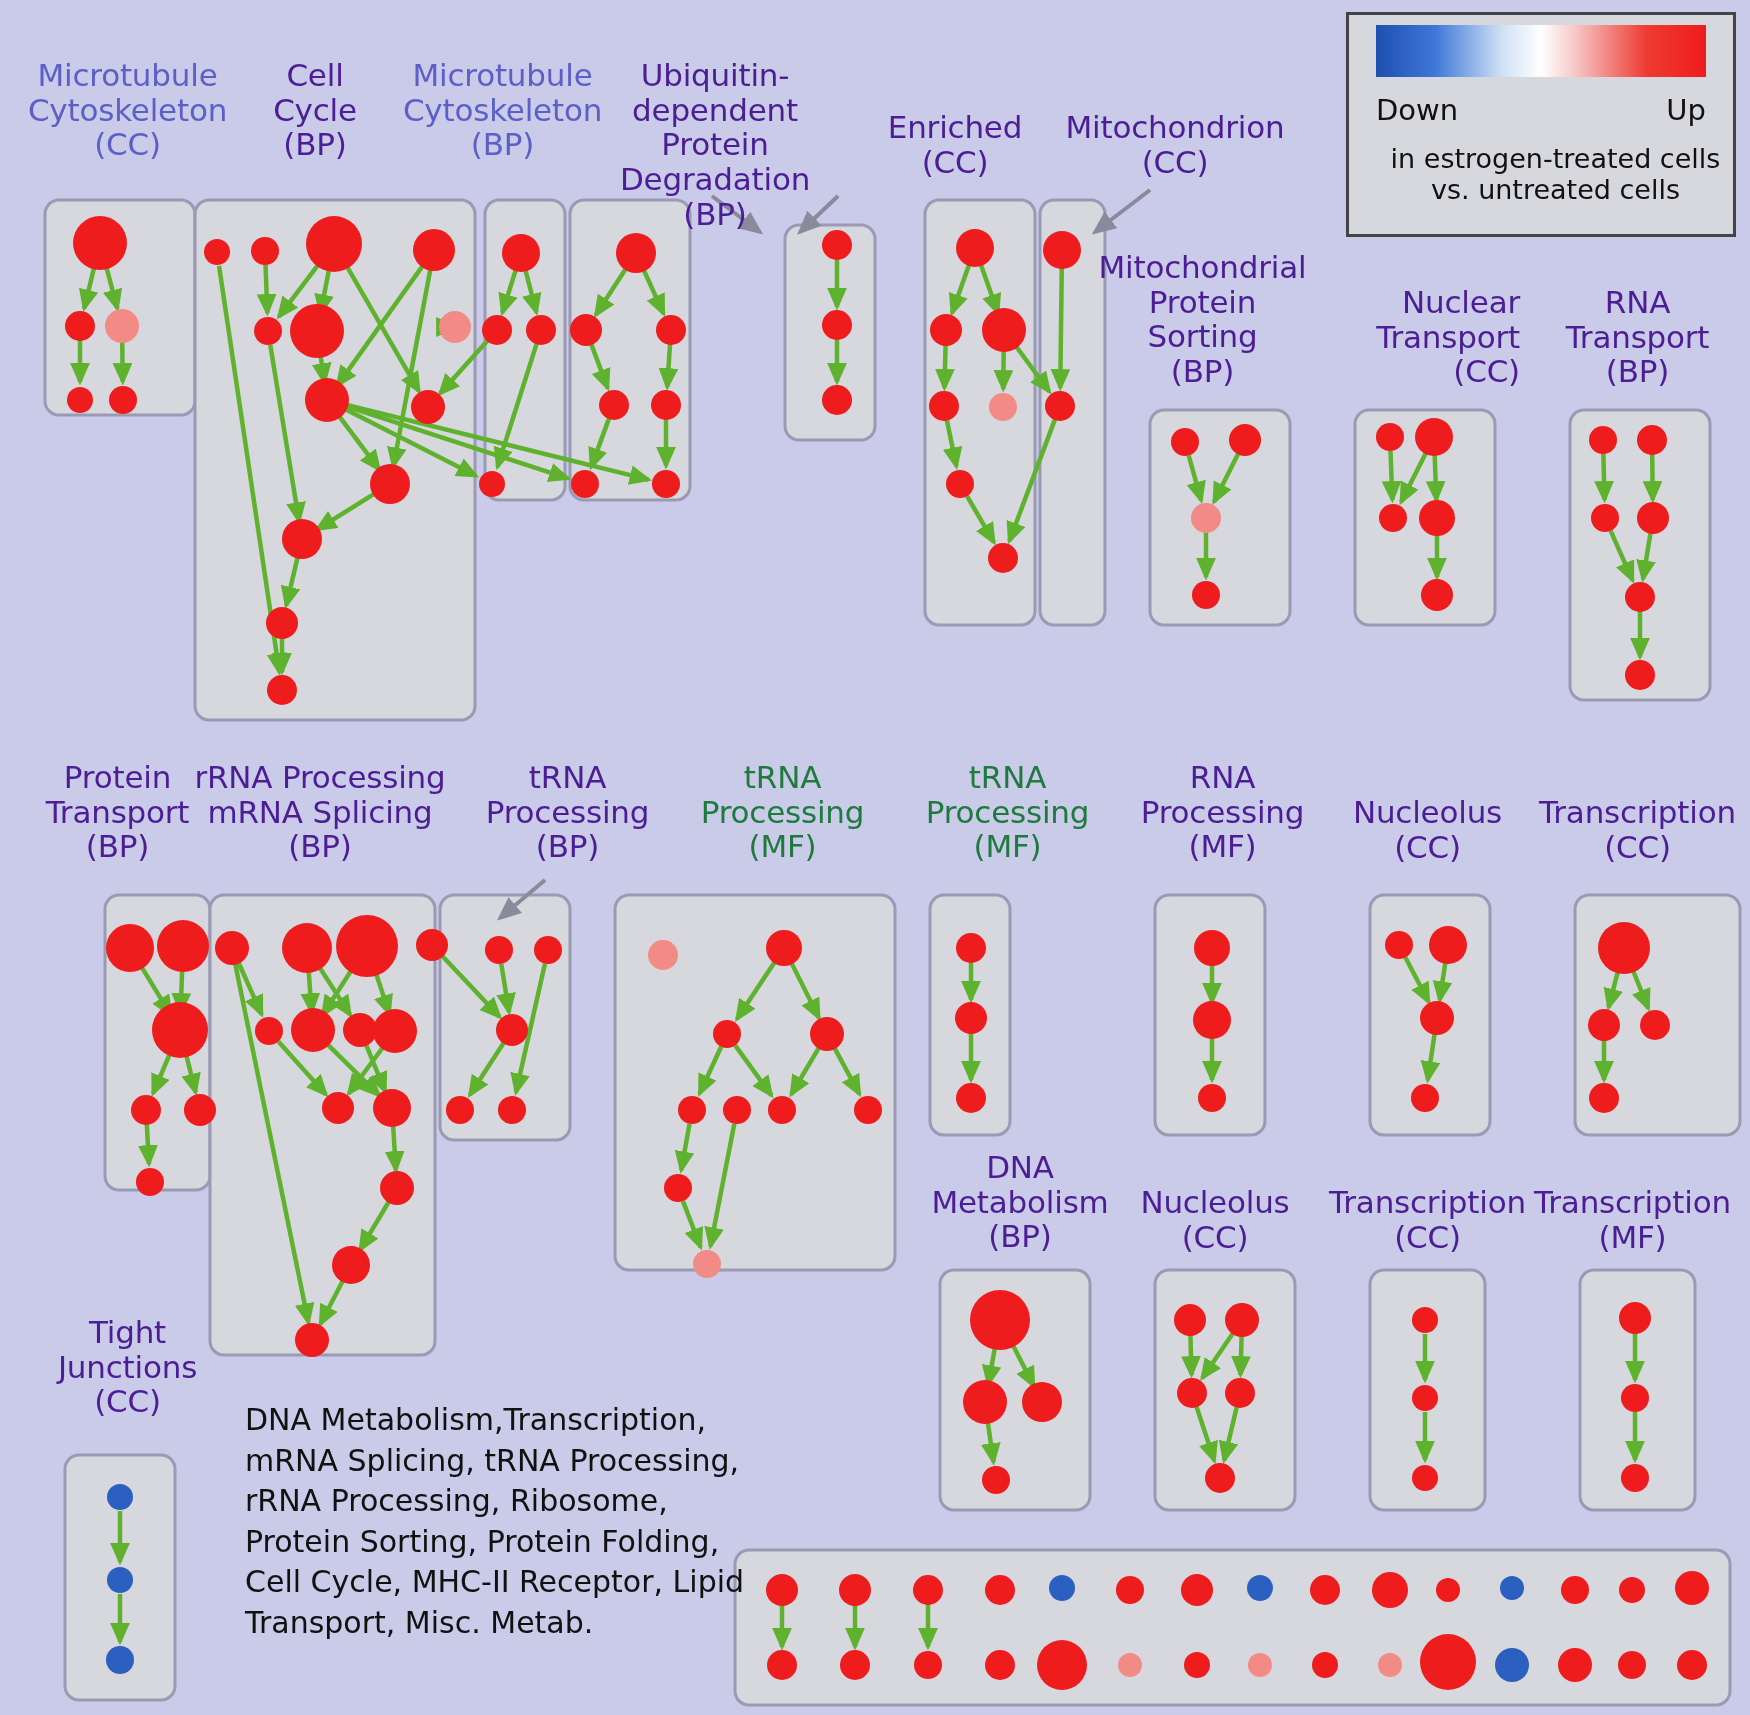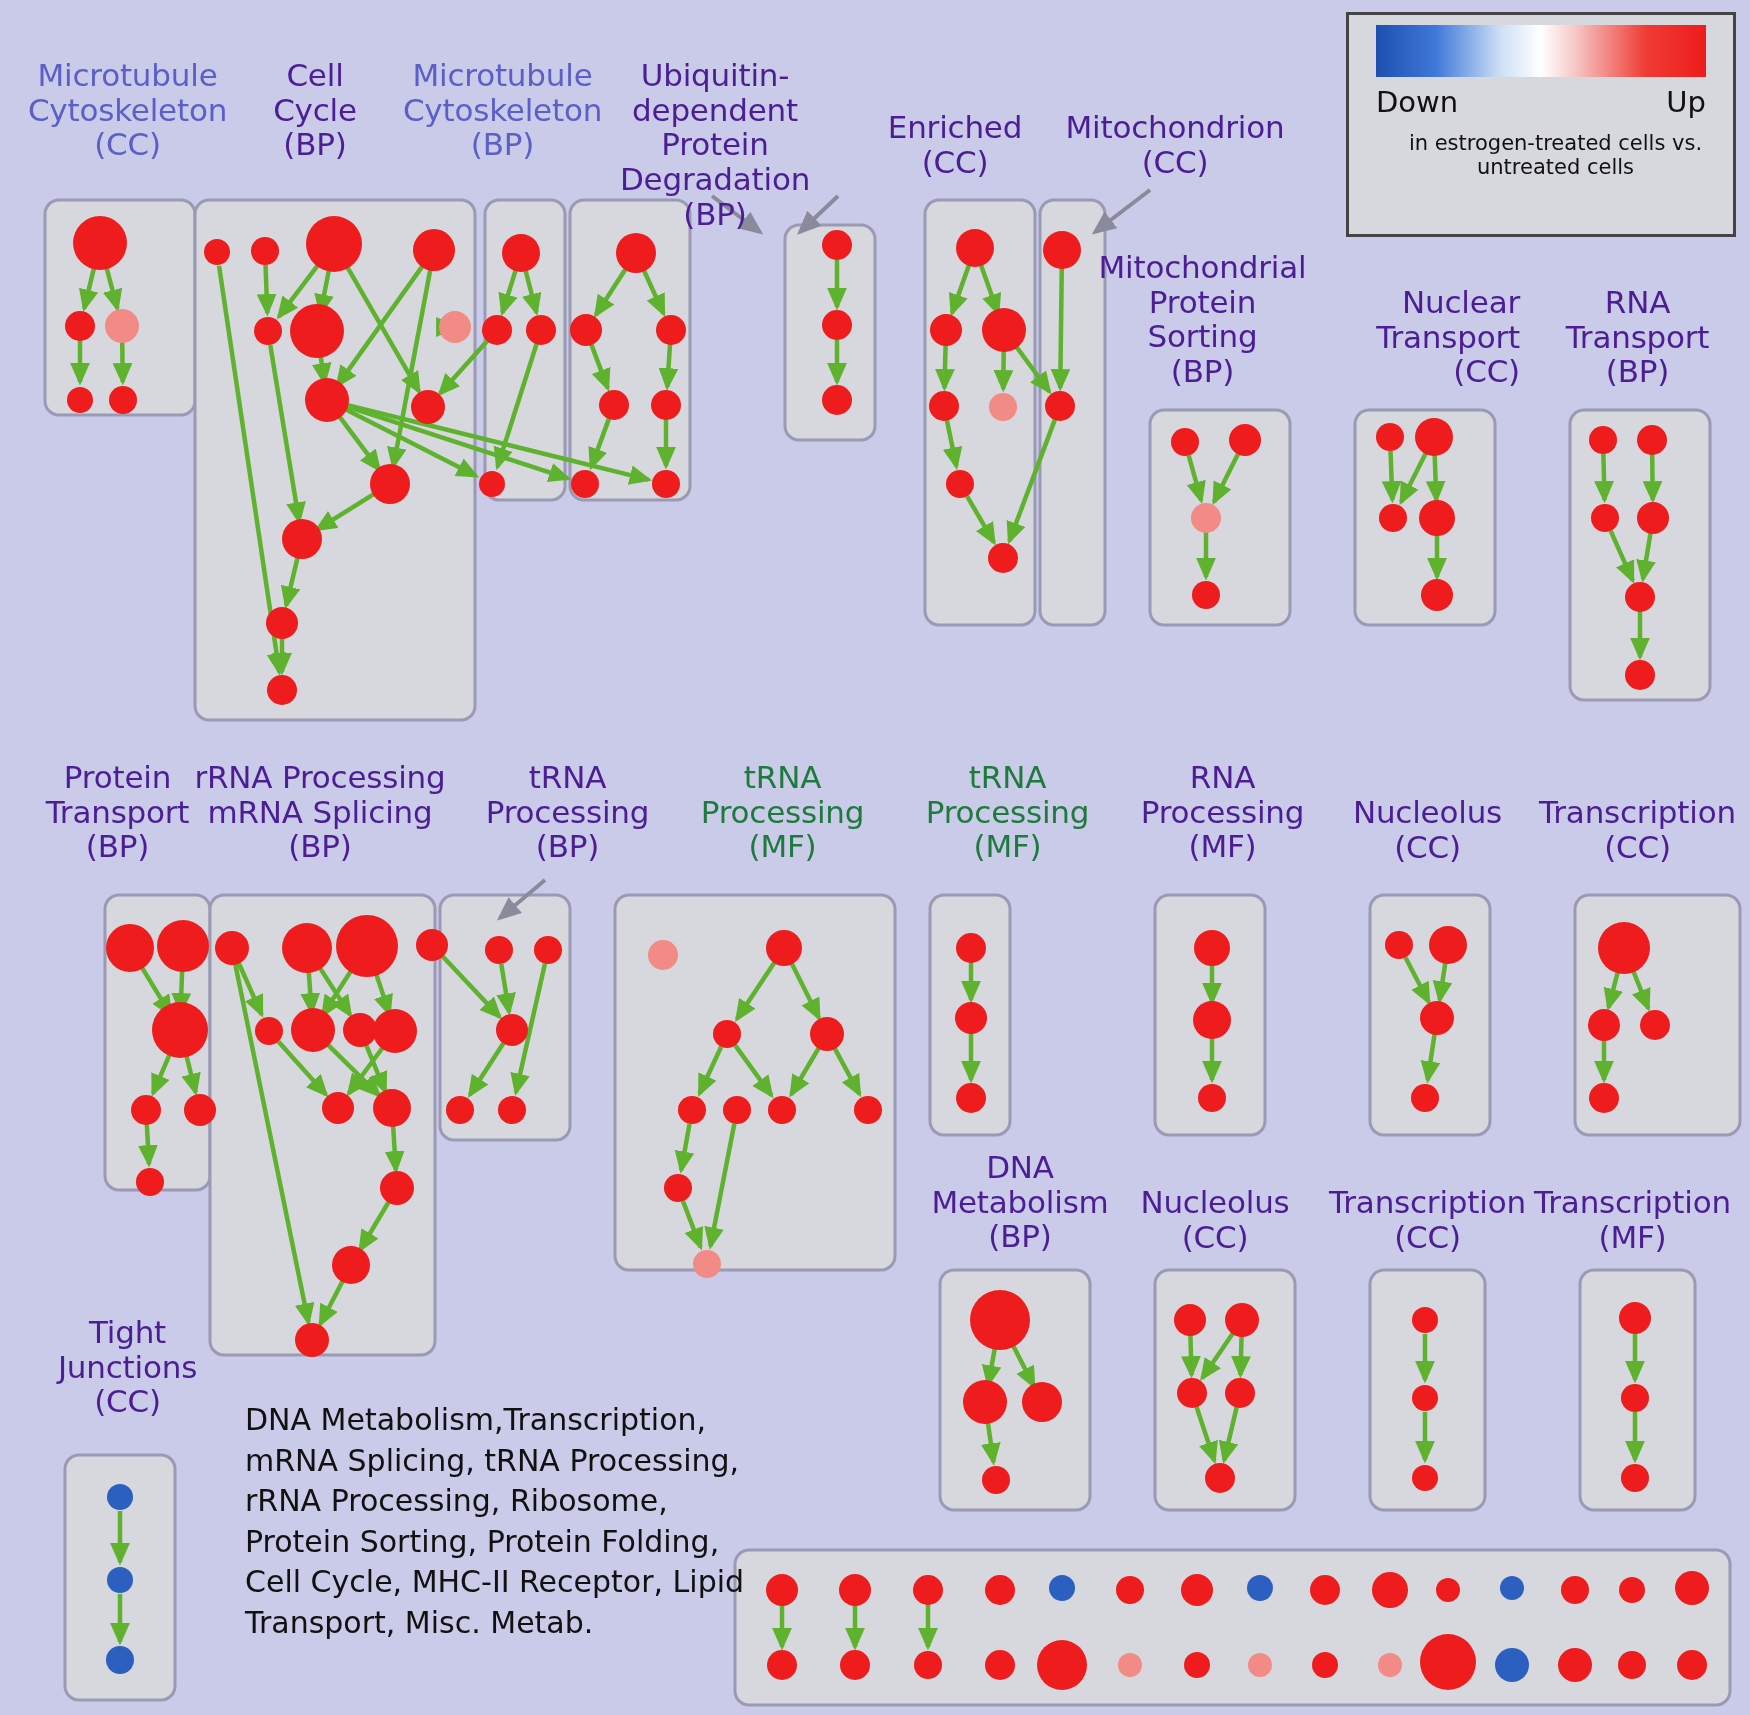--- a/index.html
+++ b/index.html
@@ -31,22 +31,22 @@
     box-sizing:border-box;
     text-align:center;
     color:#111;
   }
   .legend .title{font-size:30px;margin-top:12px;}
   .legend .bar{
     margin:10px auto 4px auto;
     width:330px;height:52px;
     background:linear-gradient(to right,#1d4fb0 0%,#3f78d8 18%,#cfe0f5 38%,#ffffff 50%,#f6c9c9 60%,#ee3b33 82%,#ee1c1c 100%);
   }
-  .legend .ends{width:330px;margin:8px auto;display:flex;justify-content:space-between;font-size:29px;}
-  .legend .sub{font-size:21px;line-height:1.15;margin-top:12px;padding-left:29px;}
+  .legend .ends{width:330px;margin:16px auto;display:flex;justify-content:space-between;font-size:29px;}
+  .legend .sub{font-size:27px;line-height:1.15;margin-top:12px;padding-left:29px;}
   .notes{
     position:absolute;
     left:245px;top:1400px;
     width:520px;
     font-size:30px;
     line-height:1.35;
     color:#111;
   }
   svg.net{position:absolute;left:0;top:0;width:1750px;height:1715px;pointer-events:none;}
 </style>

